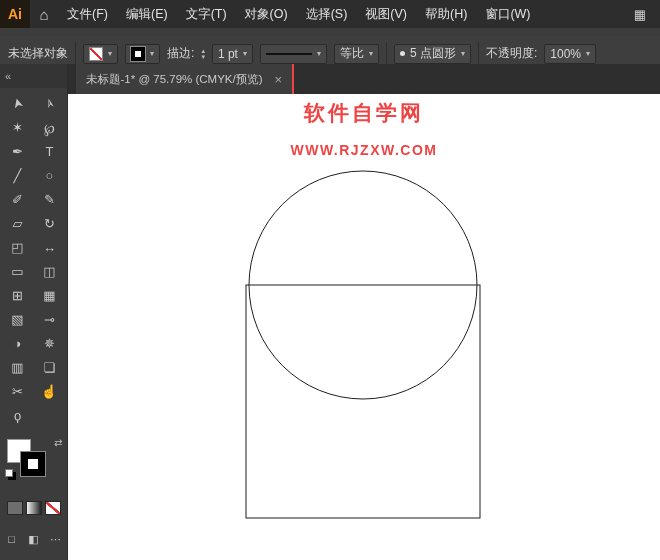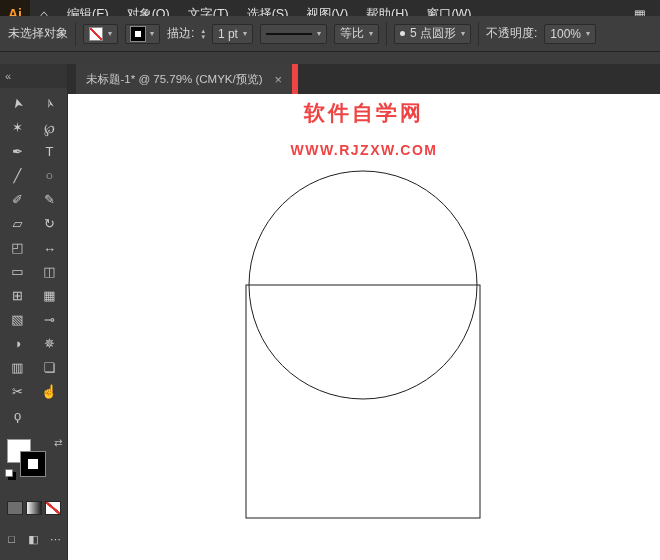--- a/index.html
+++ b/index.html
@@ -12,39 +12,39 @@
               display:flex; align-items:center; color:#e3e3e3; font-size:12.5px; }
   .ai-logo { width:30px; height:28px; background:#201a10; color:#ff9c2a; font-weight:bold;
              font-size:14px; display:flex; align-items:center; justify-content:center; }
   .home-btn { width:28px; height:28px; display:flex; align-items:center; justify-content:center;
               font-size:15px; color:#dddddd; }
   .menu-item { padding:0 9px; line-height:28px; cursor:default; }
   .mb-right { margin-left:auto; display:flex; align-items:center; gap:10px; padding-right:14px; }
   .ws-icon { font-size:13px; color:#cfcfcf; }
 
   
-  .control-bar { position:absolute; top:16px; left:0; right:0; height:36px; background:#3e3e3e;
+  .control-bar { position:absolute; top:36px; left:0; right:0; height:36px; background:#3e3e3e;
                  border-bottom:1px solid #242424; display:flex; align-items:center;
                  padding:0 8px; gap:7px; color:#d8d8d8; font-size:12px; white-space:nowrap; overflow:hidden; }
   .field { height:20px; background:#474747; border:1px solid #2a2a2a; border-radius:2px;
            display:flex; align-items:center; padding:0 5px; gap:5px; }
   .caret { font-size:8px; color:#b8b8b8; line-height:1; }
   .vsep { width:1px; height:24px; background:#2d2d2d; }
   .cb-sw { width:14px; height:14px; background:#ffffff; border:1px solid #8a8a8a; }
   .slash { background-image:linear-gradient(to top right, transparent 44%, #dd3333 45%, #dd3333 56%, transparent 57%); }
   .cb-sw.stroke { border:4px solid #000; outline:1px solid #8a8a8a; background:#fff; }
   .stepper { display:flex; flex-direction:column; justify-content:center; line-height:6px; font-size:7px; color:#bbb; }
   .pline { width:46px; height:2px; background:#111; }
   .brush-dot { width:5px; height:5px; border-radius:50%; background:#e0e0e0; }
 
   
   .tab-bar { position:absolute; left:68px; top:64px; right:0; height:30px; background:#2e2e2e;
              display:flex; align-items:stretch; }
   .doc-tab { margin-left:8px; background:#3d3d3d; color:#c9c9c9; font-size:11.5px;
-             display:flex; align-items:center; padding:0 10px; gap:12px; border-right:6px solid #ef4444; }
+             display:flex; align-items:center; padding:0 10px; gap:12px; border-right:2px solid #ef4444; }
   .tab-close { color:#a8a8a8; font-size:13px; cursor:default; }
 
   
   .panel { position:absolute; left:0; top:64px; width:68px; bottom:0; background:#3c3c3c;
            border-right:1px solid #2b2b2b; }
   .panel-header { height:24px; display:flex; align-items:center; padding:0 5px;
                   color:#b5b5b5; font-size:11px; background:#343434; }
   .tools { display:grid; grid-template-columns:repeat(2,32px); justify-content:center; row-gap:1px; padding-top:4px; }
   .tool { width:32px; height:23px; background:transparent; border:none; color:#c8c8c8; font-size:13px;
           display:flex; align-items:center; justify-content:center; cursor:default; }
@@ -83,26 +83,27 @@
 <div class="app">
 
   <div class="menu-bar">
     <div class="ai-logo">
       <span>Ai</span>
     </div>
     <div class="home-btn">
       <span>⌂</span>
     </div>
 
+      <div class="menu-item">文件(F)</div>
 
       <div class="menu-item">编辑(E)</div>
 
+      <div class="menu-item">文字(T)</div>
+
       <div class="menu-item">对象(O)</div>
-
-      <div class="menu-item">文字(T)</div>
 
       <div class="menu-item">选择(S)</div>
 
 
       <div class="menu-item">视图(V)</div>
 
       <div class="menu-item">帮助(H)</div>
 
       <div class="menu-item">窗口(W)</div>
     </div>

